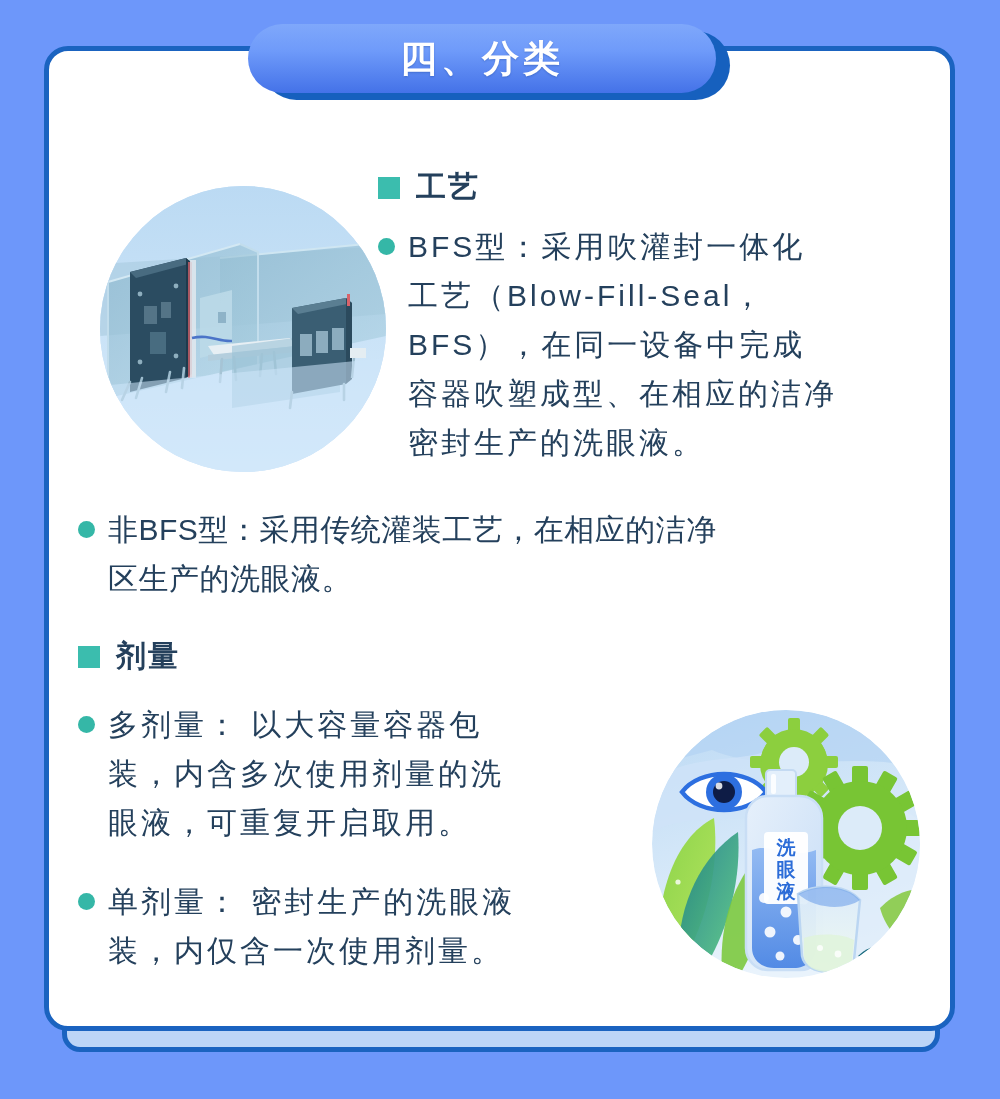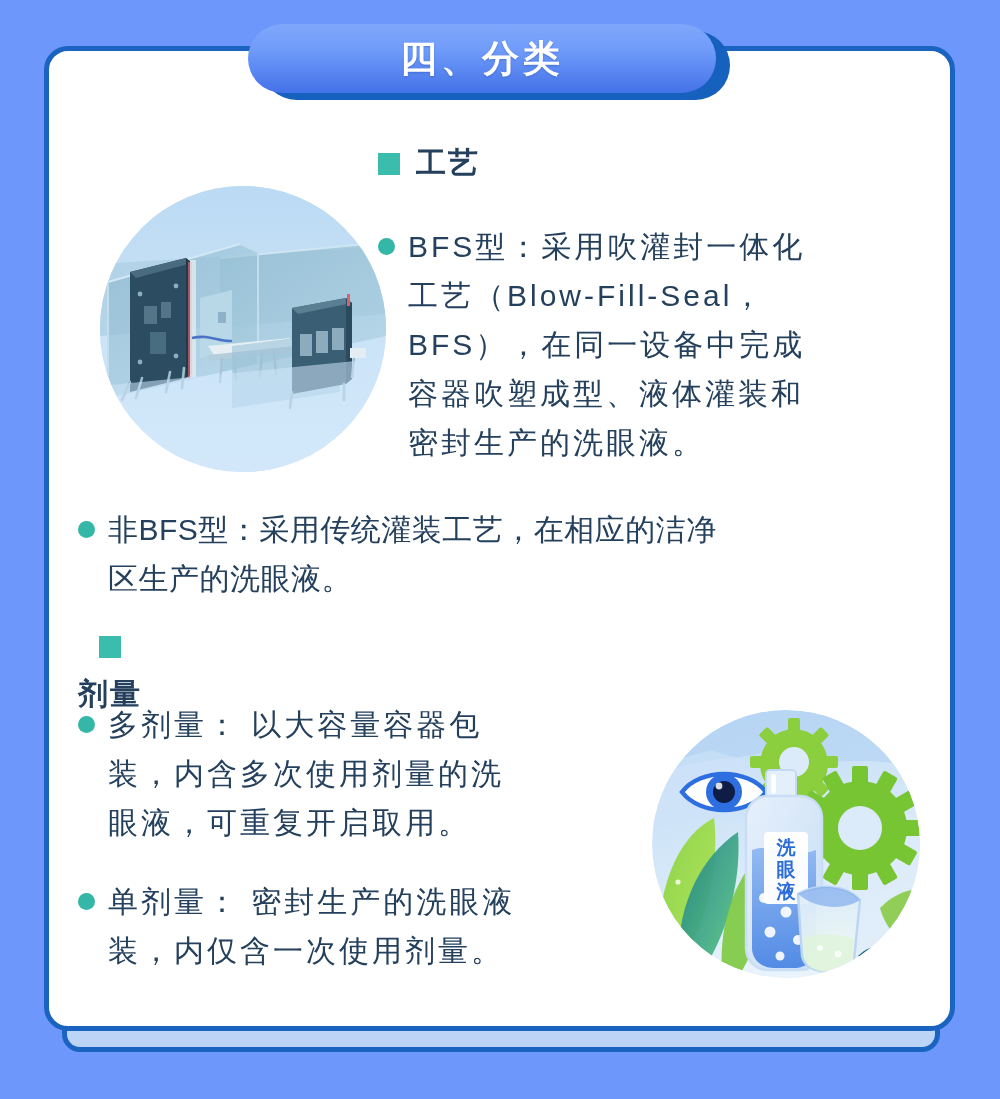--- a/index.html
+++ b/index.html
@@ -75,24 +75,24 @@
     background:#35B7A7; flex:0 0 17px;
     margin-top:16px; margin-right:13px;
   }
   .btext {
     font-size:30px; line-height:49px; letter-spacing:0.5px;
     white-space:pre-wrap;
   }
   .btext.sp { letter-spacing:3px; }
 
   
-  #head-craft   { left:378px; top:143px; }
+  #head-craft   { left:378px; top:167px; }
   #item-bfs     { left:378px; top:222px; width:540px; }
   #item-nonbfs  { left:78px;  top:505px; width:865px; }
-  #head-dose    { left:78px;  top:636px;flex-direction:column; }
+  #head-dose    { left:78px;  top:636px; }
   #item-multi   { left:78px;  top:700px; width:545px; }
   #item-single  { left:78px;  top:877px; width:545px; }
 
   
   .circ {
     position:absolute; border-radius:50%; overflow:hidden;
   }
   #photo-cleanroom {
     left:100px; top:186px; width:286px; height:286px;
     background:radial-gradient(circle at 40% 75%, #CFE6FA 0%, #C3DEF7 55%, #BCD9F4 100%);
@@ -304,21 +304,21 @@
     <div class="sec-head" id="head-craft">
       <span class="sq"></span>
       <span>工艺</span>
     </div>
 
     <div class="bullet-item" id="item-bfs">
       <span class="dot"></span>
       <span class="btext sp">BFS型：采用吹灌封一体化
 工艺（Blow-Fill-Seal，
 BFS），在同一设备中完成
-容器吹塑成型、液体灌装和
+容器吹塑成型、在相应的洁净
 密封生产的洗眼液。</span>
     </div>
 
     <div class="bullet-item" id="item-nonbfs">
       <span class="dot"></span>
       <span class="btext">非BFS型：采用传统灌装工艺，在相应的洁净
 区生产的洗眼液。</span>
     </div>
 
     <div class="sec-head" id="head-dose">

